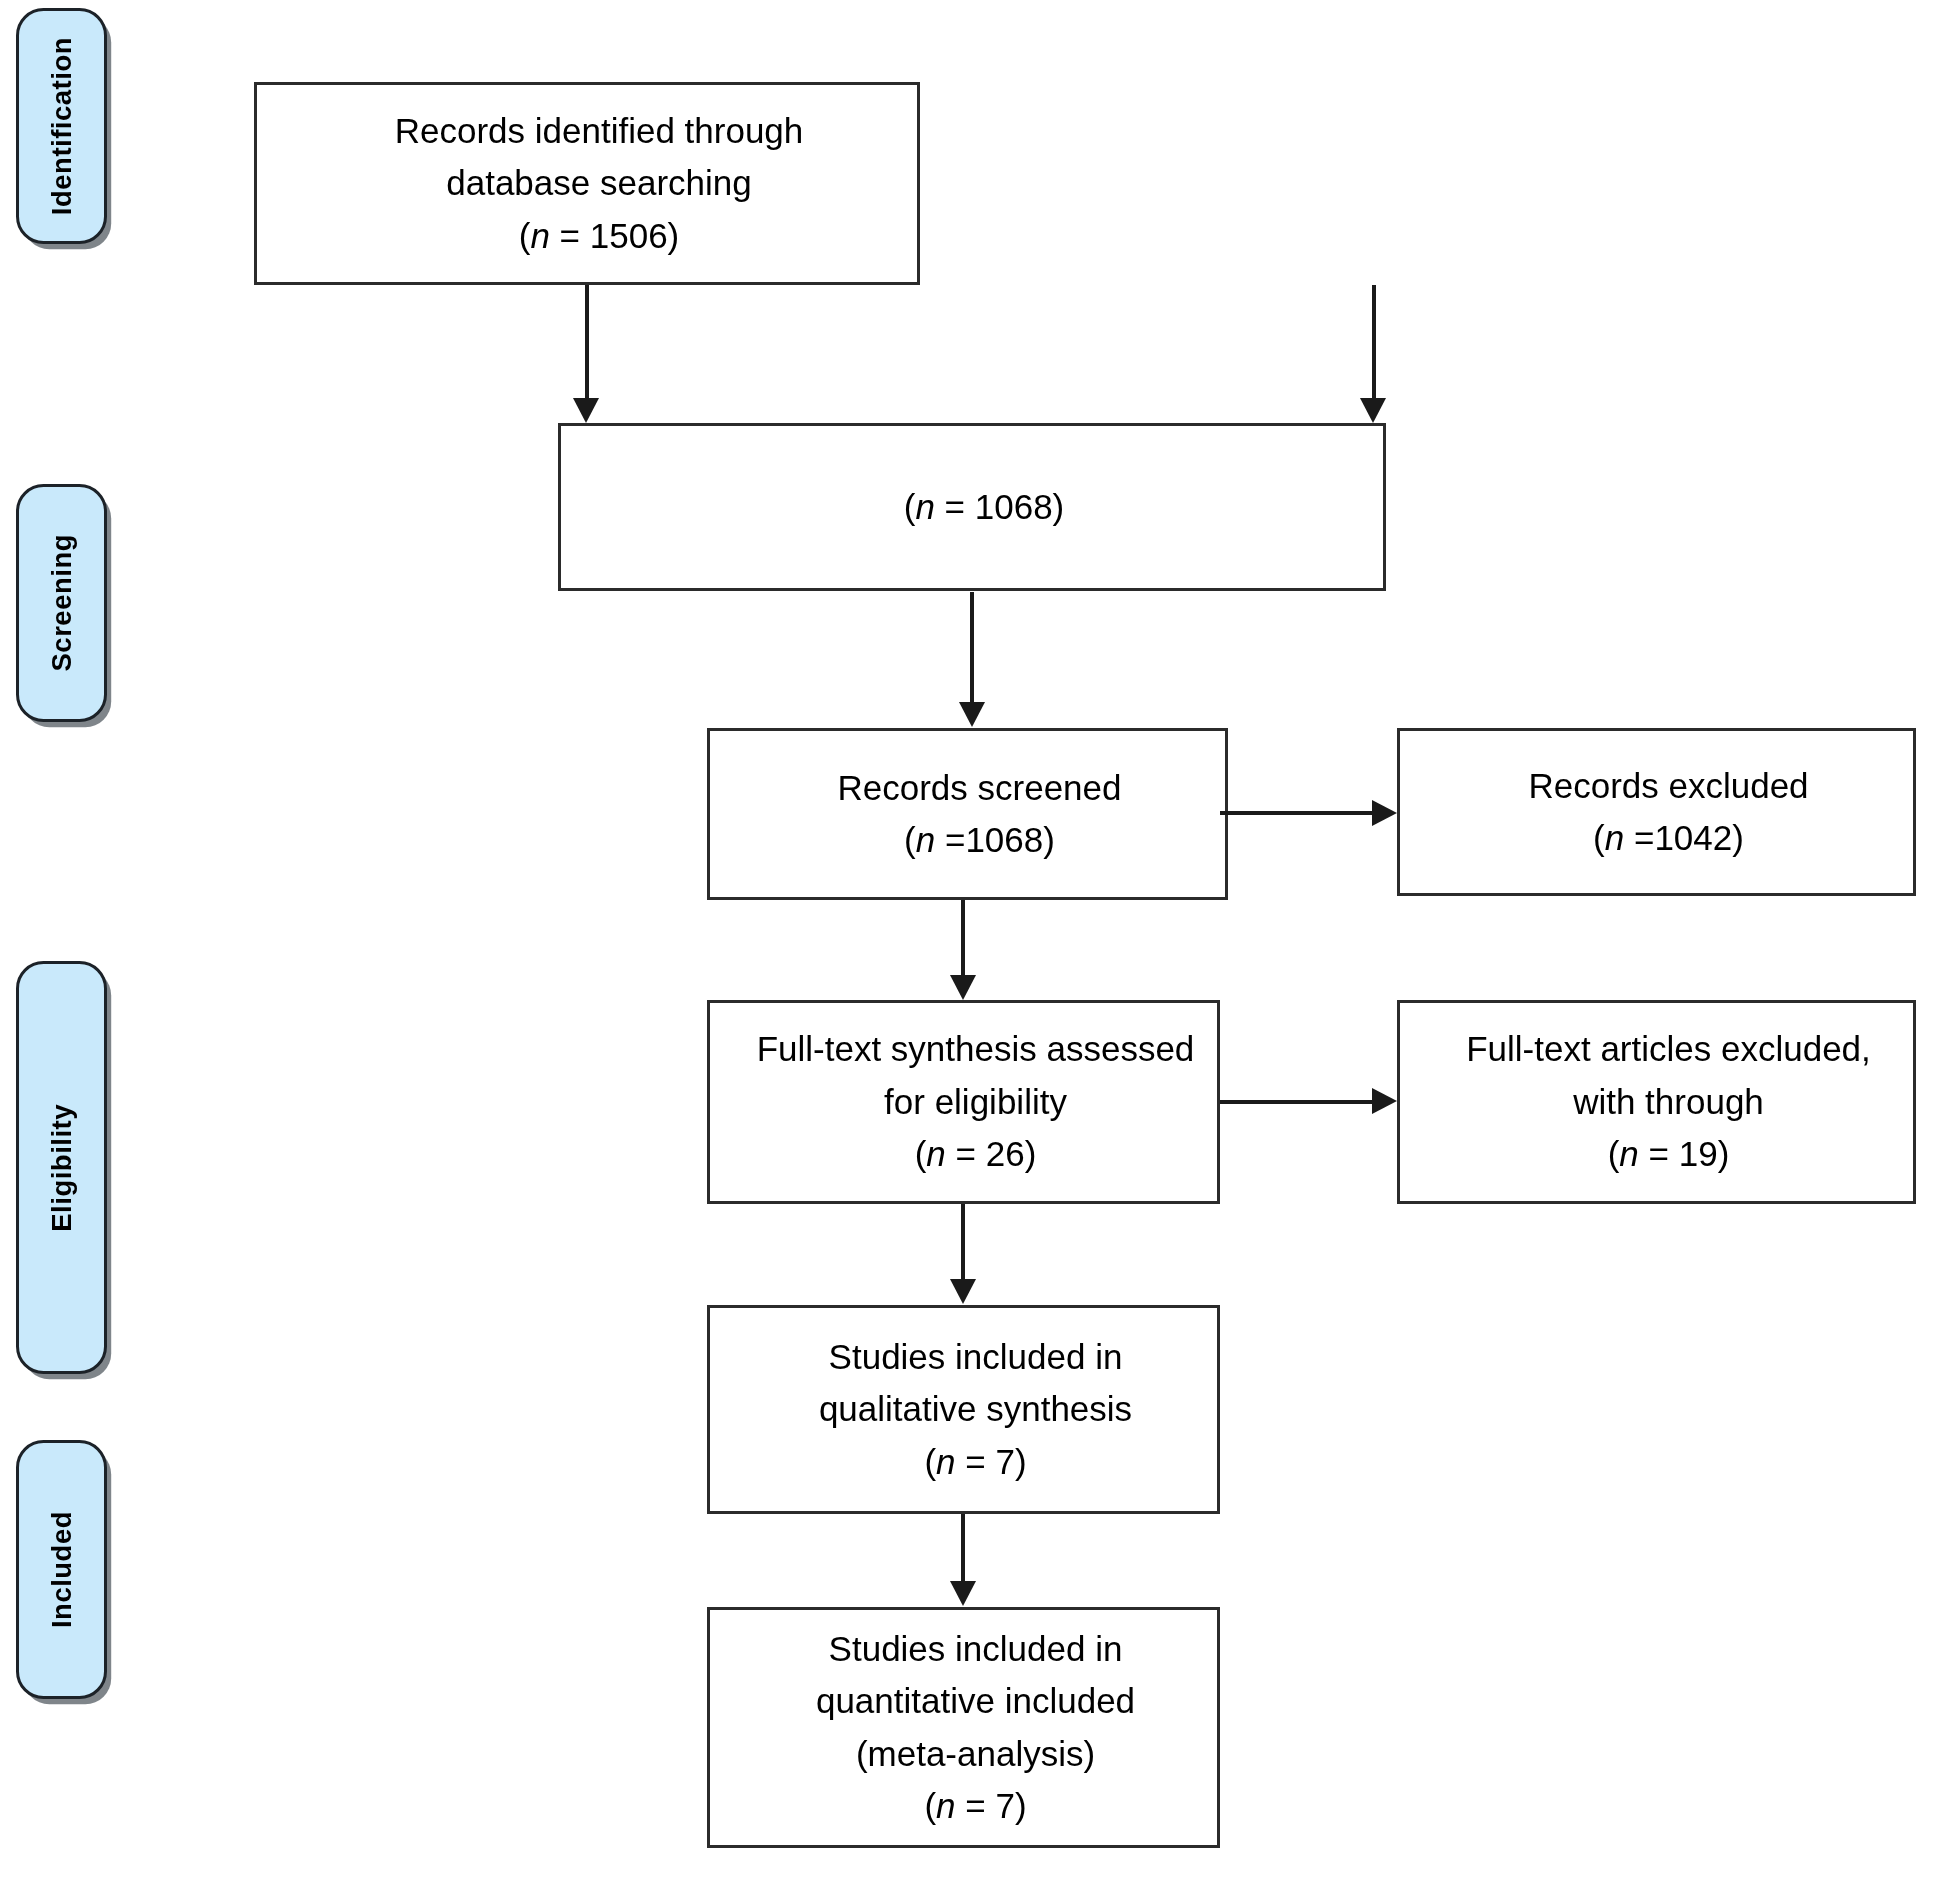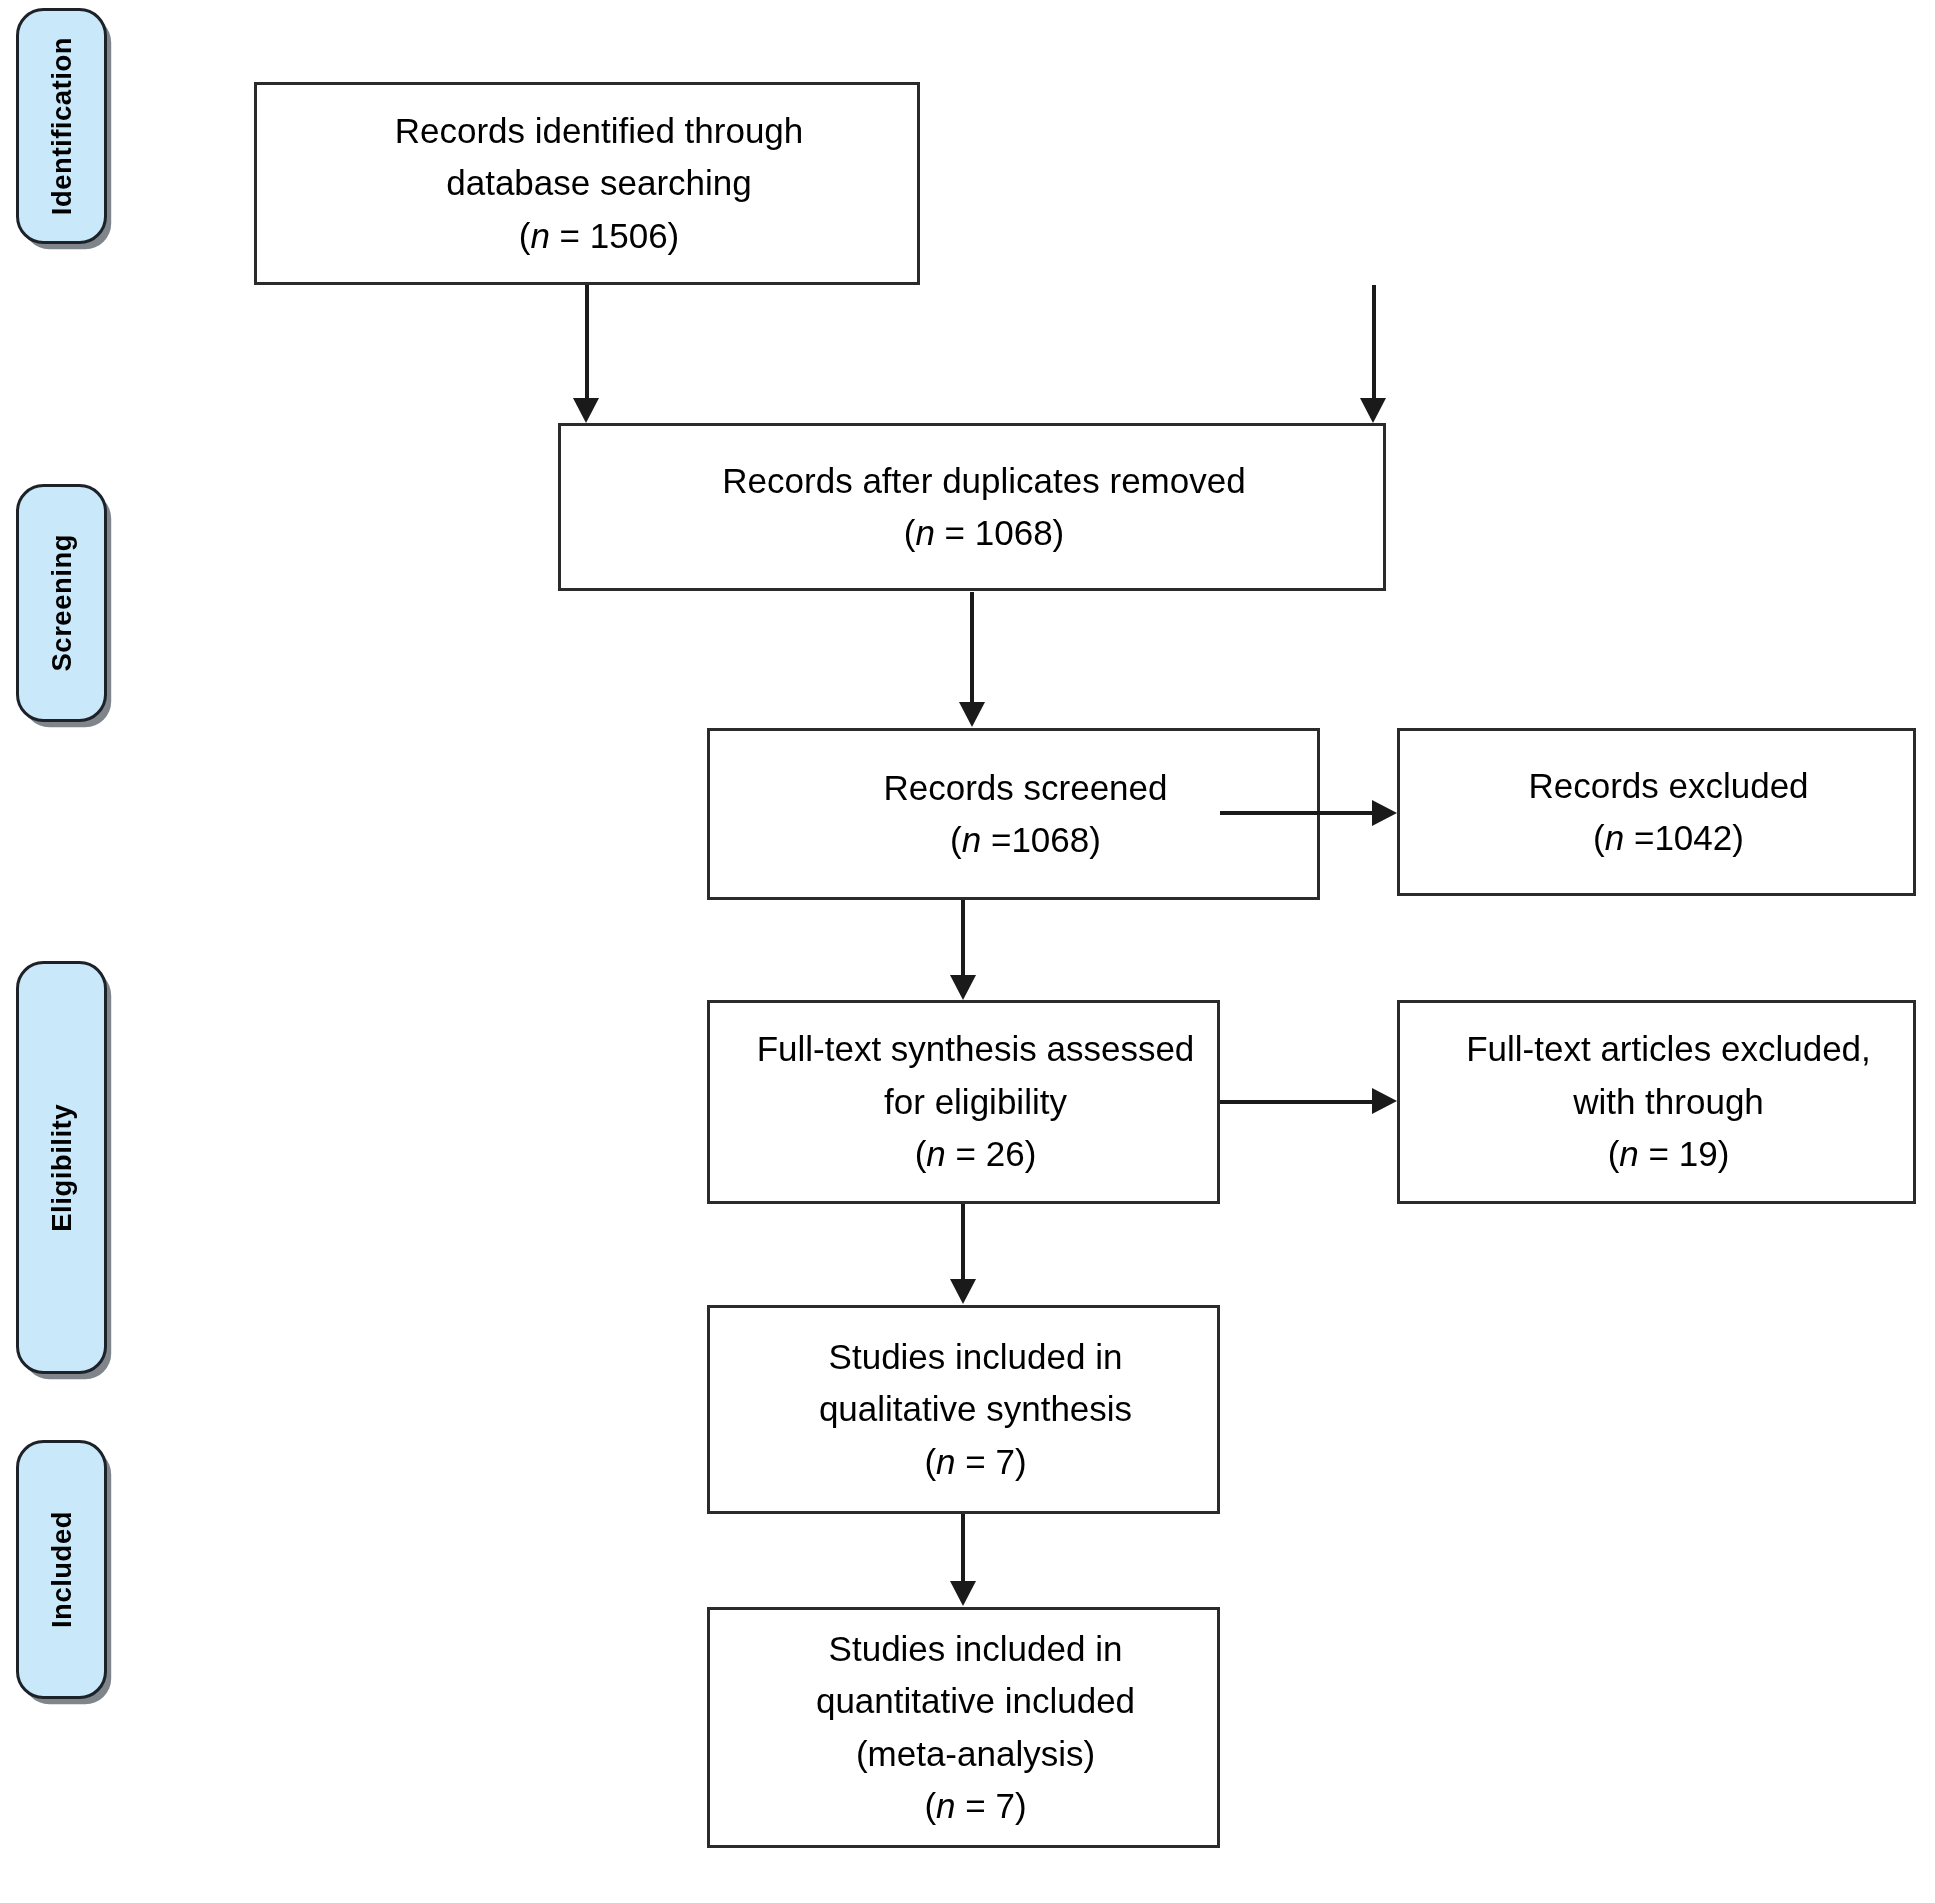--- a/index.html
+++ b/index.html
@@ -67,21 +67,21 @@
   }
   
   #stage-identification { top: 8px;   height: 236px; }
   #stage-screening      { top: 484px;  height: 238px; }
   #stage-eligibility    { top: 961px; height: 413px; }
   #stage-included       { top: 1440px; height: 259px; }
   
   #box1 { left: 254px;  top: 82px;  width: 666px; height: 203px; }
   #box2 { left: 1023px; top: 82px;  width: 705px; height: 203px; }
   #box3 { left: 558px; top: 423px;  width: 828px; height: 168px; }
-  #box4 { left: 707px; top: 728px; width: 613px;  height: 172px; }
+  #box4 { left: 707px; top: 728px; width: 521px;  height: 172px; }
   #box5 { left: 1397px; top: 728px; width: 519px;  height: 168px; }
   #box6 { left: 707px; top: 1000px; width: 513px;  height: 204px; }
   #box7 { left: 1397px; top: 1000px; width: 519px;  height: 204px; }
   #box8 { left: 707px; top: 1305px; width: 513px;  height: 209px; }
   #box9 { left: 707px; top: 1607px; width: 513px;  height: 241px; }
 </style>
 </head>
 <body>
 
 <div id="canvas">
@@ -100,21 +100,20 @@
   </div>
 
   <div class="fbox" id="box1">
     <span>Records identified through</span>
     <span>database searching</span>
     <span>(<i>n</i> = 1506)</span>
   </div>
 
 
   <div class="fbox" id="box3">
-    <span>Records after duplicates removed</span>
     <span>(<i>n</i> = 1068)</span>
   </div>
 
   <div class="fbox" id="box4">
     <span>Records screened</span>
     <span>(<i>n</i> =1068)</span>
   </div>
 
   <div class="fbox" id="box5">
     <span>Records excluded</span>

